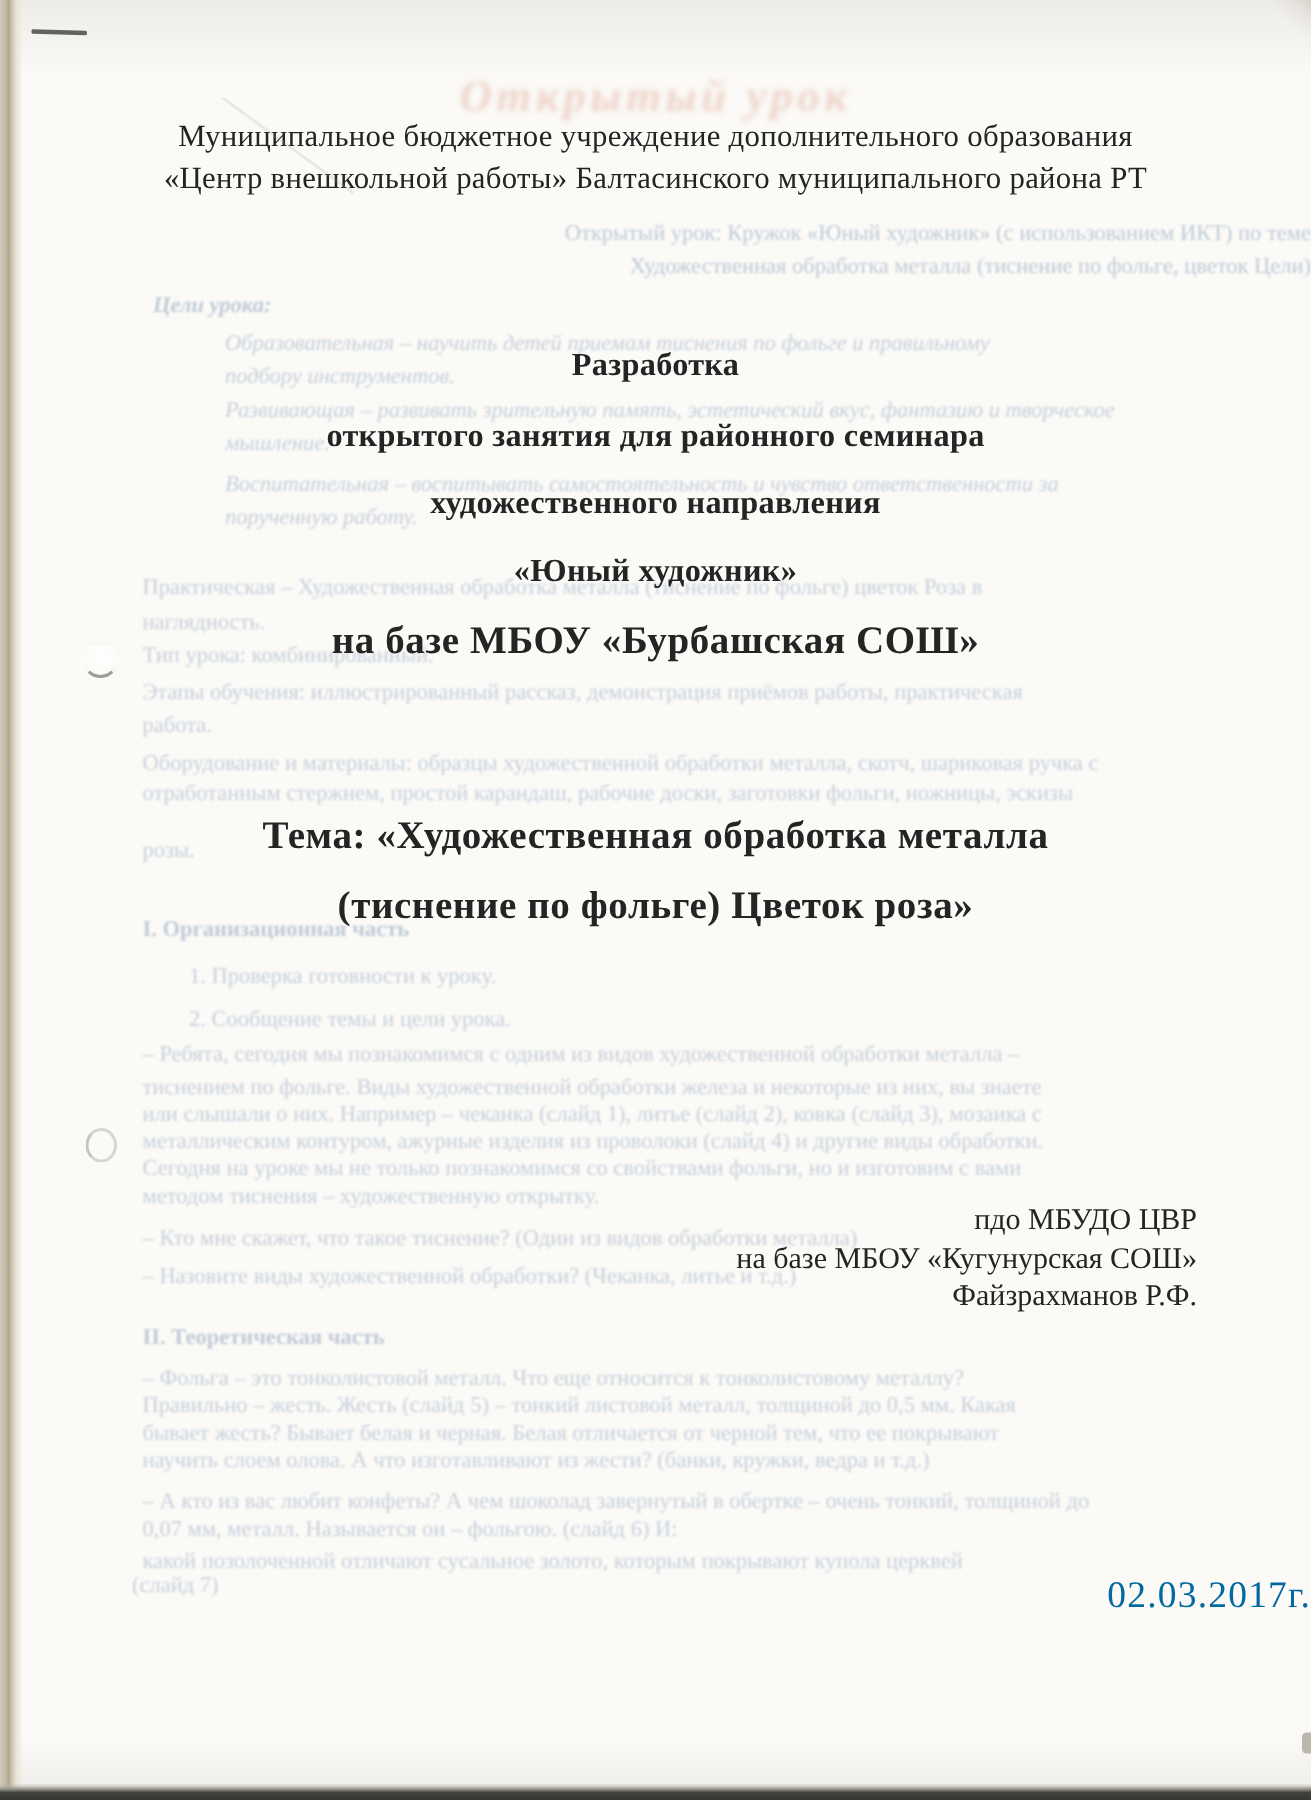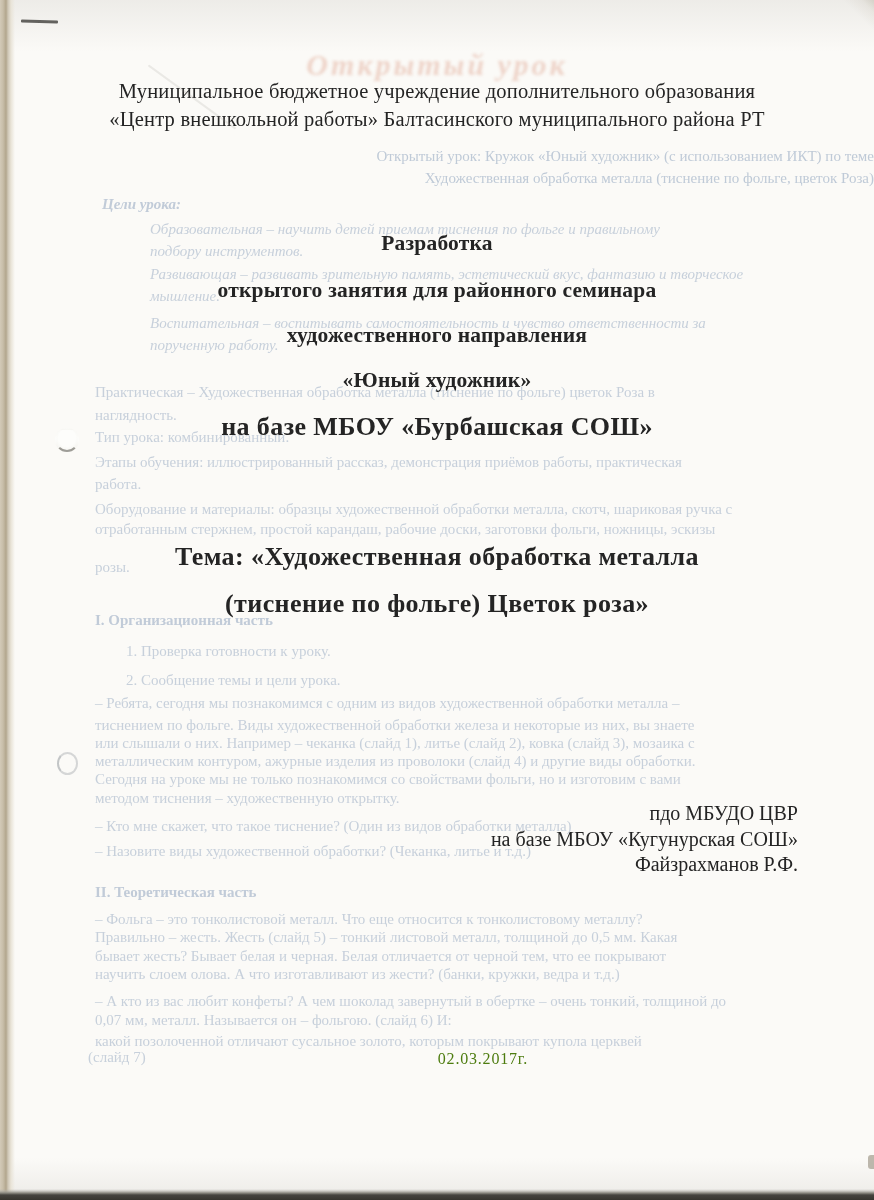--- a/index.html
+++ b/index.html
@@ -42,32 +42,32 @@
     font-size:30px;font-style:italic;font-weight:bold;letter-spacing:3px;
     color:#eed4c9;filter:blur(1.8px);}
   
   .fg{position:absolute;inset:0;}
   .mline{position:absolute;left:0;right:0;text-align:center;color:#242424;white-space:nowrap;}
   .hdr{font-size:20.5px;letter-spacing:0.2px;}
   .ttl{font-size:21.5px;font-weight:bold;letter-spacing:0.2px;}
   .big{font-size:26px;font-weight:bold;letter-spacing:0.4px;}
   .author{position:absolute;top:801px;right:76px;text-align:right;font-size:20px;
     line-height:25.5px;color:#242424;white-space:nowrap;}
-  .date{position:absolute;top:1050px;left:92px;right:0;text-align:center;
-    font-size:16px;letter-spacing:0.8px;color:#4d7c0f;}
+  .date{position:absolute;top:1050px;left:92px;right:0;text-align:right;
+    font-size:25px;letter-spacing:0.8px;color:#0369a1;}
 </style>
 </head>
 <body>
 
 <div class="page">
 
   <div id="bleed">
     <div class="pink">Открытый урок</div>
     <div class="bt ctr" style="top:148px">Открытый урок: Кружок «Юный художник» (с использованием ИКТ) по теме</div>
-    <div class="bt ctr" style="top:170px">Художественная обработка металла (тиснение по фольге, цветок Роза)</div>
+    <div class="bt ctr" style="top:170px">Художественная обработка металла (тиснение по фольге, цветок Цели)</div>
     <div class="bt bld itl" style="top:196px;left:102px">Цели урока:</div>
     <div class="bt itl" style="top:221px;left:150px">Образовательная – научить детей приемам тиснения по фольге и правильному</div>
     <div class="bt itl" style="top:243px;left:150px">подбору инструментов.</div>
     <div class="bt itl" style="top:266px;left:150px">Развивающая – развивать зрительную память, эстетический вкус, фантазию и творческое</div>
     <div class="bt itl" style="top:288px;left:150px">мышление.</div>
     <div class="bt itl" style="top:315px;left:150px">Воспитательная – воспитывать самостоятельность и чувство ответственности за</div>
     <div class="bt itl" style="top:337px;left:150px">порученную работу.</div>
     <div class="bt" style="top:384px;left:95px">Практическая – Художественная обработка металла (тиснение по фольге) цветок Роза в</div>
     <div class="bt" style="top:407px;left:95px">наглядность.</div>
     <div class="bt" style="top:429px;left:95px">Тип урока: комбинированный.</div>

